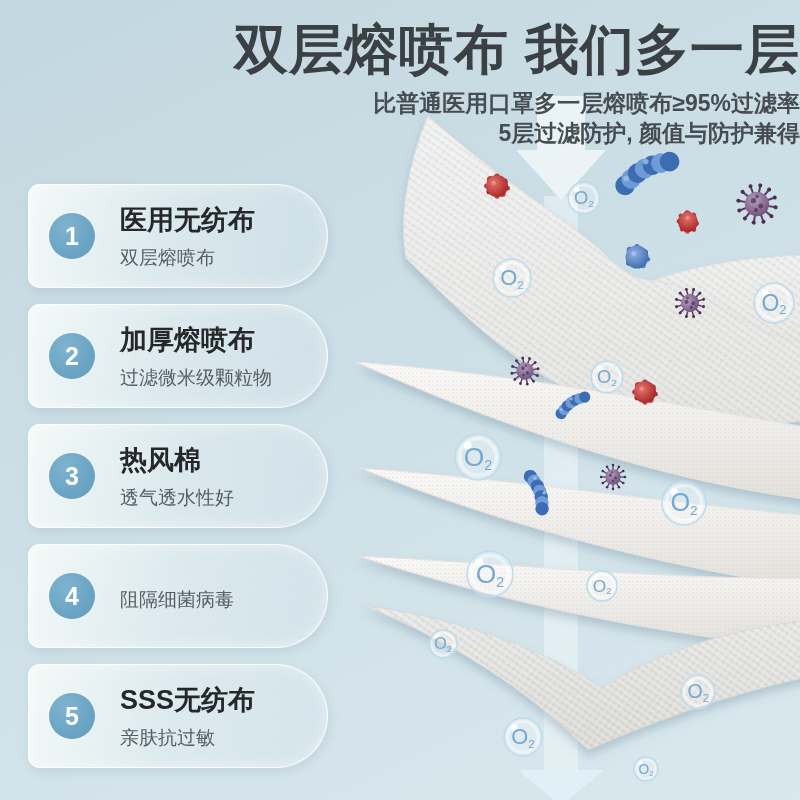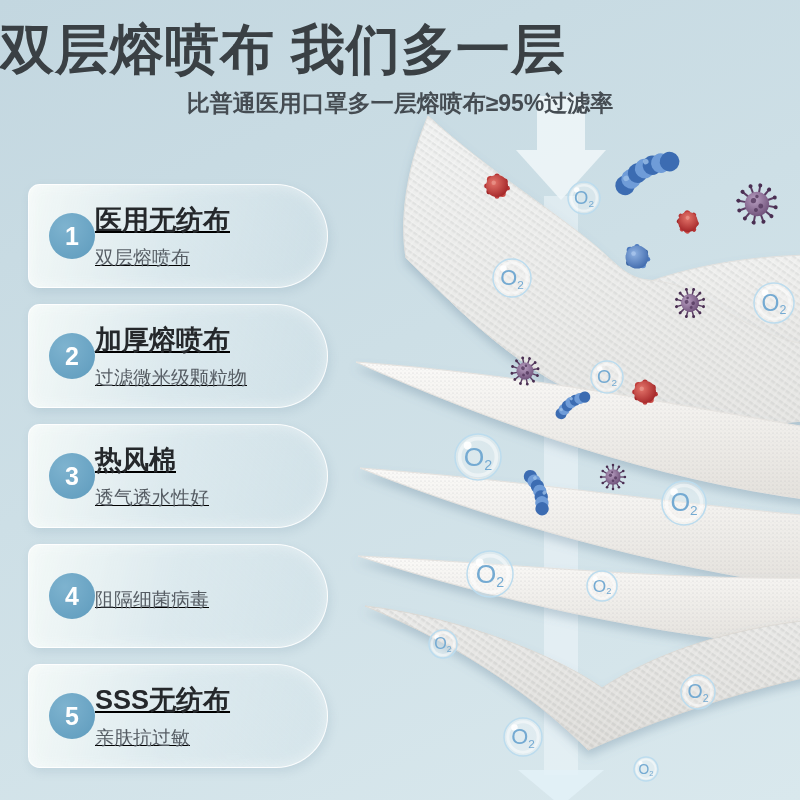--- a/index.html
+++ b/index.html
@@ -3,46 +3,46 @@
 <meta charset="utf-8">
 <style>
   html,body{margin:0;padding:0;}
   .stage{
     position:relative;width:800px;height:800px;overflow:hidden;
     font-family:"Liberation Sans","DejaVu Sans",sans-serif;
     background:linear-gradient(155deg,#c3d7e0 0%,#cddfe6 45%,#d9e8ed 100%);
   }
   .stage svg{position:absolute;left:0;top:0;}
   .page-title{
-    position:absolute;top:14px;left:0;width:100%;text-align:left;
+    position:absolute;top:14px;left:0;width:100%;text-align:right;
     font-size:54px;font-weight:900;color:#3a4044;letter-spacing:1px;white-space:nowrap;
   }
   .page-subtitle{
-    position:absolute;top:88px;left:0;width:100%;text-align:center;
+    position:absolute;top:88px;left:0;width:100%;text-align:right;
     font-size:23px;line-height:30px;font-weight:600;color:#454c52;
   }
   .items{
     position:absolute;left:28px;top:184px;display:flex;flex-direction:column;gap:16px;
   }
   .item{
     width:300px;height:104px;box-sizing:border-box;
     display:flex;align-items:center;
     border-radius:12px 54px 54px 12px;
     background:linear-gradient(103deg,rgba(245,250,248,0.95) 0%,rgba(224,236,240,0.75) 48%,rgba(218,232,238,0.22) 100%);
     border:1px solid rgba(255,255,255,0.92);
     box-shadow:2px 4px 10px rgba(110,145,165,0.18), inset 0 0 14px rgba(255,255,255,0.45);
   }
   .badge{
     width:46px;height:46px;margin-left:20px;flex:0 0 auto;
     border-radius:50%;
     background:radial-gradient(circle at 35% 30%,#7eb3cf,#5e9bbd);
     color:#ffffff;font-size:25px;font-weight:600;
     display:flex;align-items:center;justify-content:center;
   }
-  .item-text{text-decoration:underline;}
+  .item-text{margin-left:25px;}
   .item-title{font-size:27px;font-weight:800;color:#25282b;white-space:nowrap;}
   .item-desc{font-size:19px;color:#565d64;margin-top:7px;white-space:nowrap;}
 </style>
 </head>
 <body>
 
 <div class="stage">
 
   <svg id="illus" width="800" height="800" viewBox="0 0 800 800">
     <defs>
@@ -280,20 +280,21 @@
           <circle cx="-5.4" cy="-6" r="2.04" fill="#ffffff" opacity="0.9"></circle>
           <text x="0" y="4.5600000000000005" text-anchor="middle" fill="#74aad2" font-size="13.799999999999999" font-family="&quot;Liberation Sans&quot;,&quot;DejaVu Sans&quot;,sans-serif"><tspan>O</tspan><tspan font-size="7.4399999999999995" dy="2.16">2</tspan></text>
         </g>
       </g>
   </svg>
 
   <div class="page-title">双层熔喷布 我们多一层</div>
 
   <div class="page-subtitle">
     <div>比普通医用口罩多一层熔喷布≥95%过滤率</div>
+    <div>5层过滤防护, 颜值与防护兼得</div>
   </div>
 
   <div class="items">
     <div class="item">
       <div class="badge">1</div>
       <div class="item-text">
         <div class="item-title">医用无纺布</div>
         <div class="item-desc">双层熔喷布</div>
       </div>
     </div>

